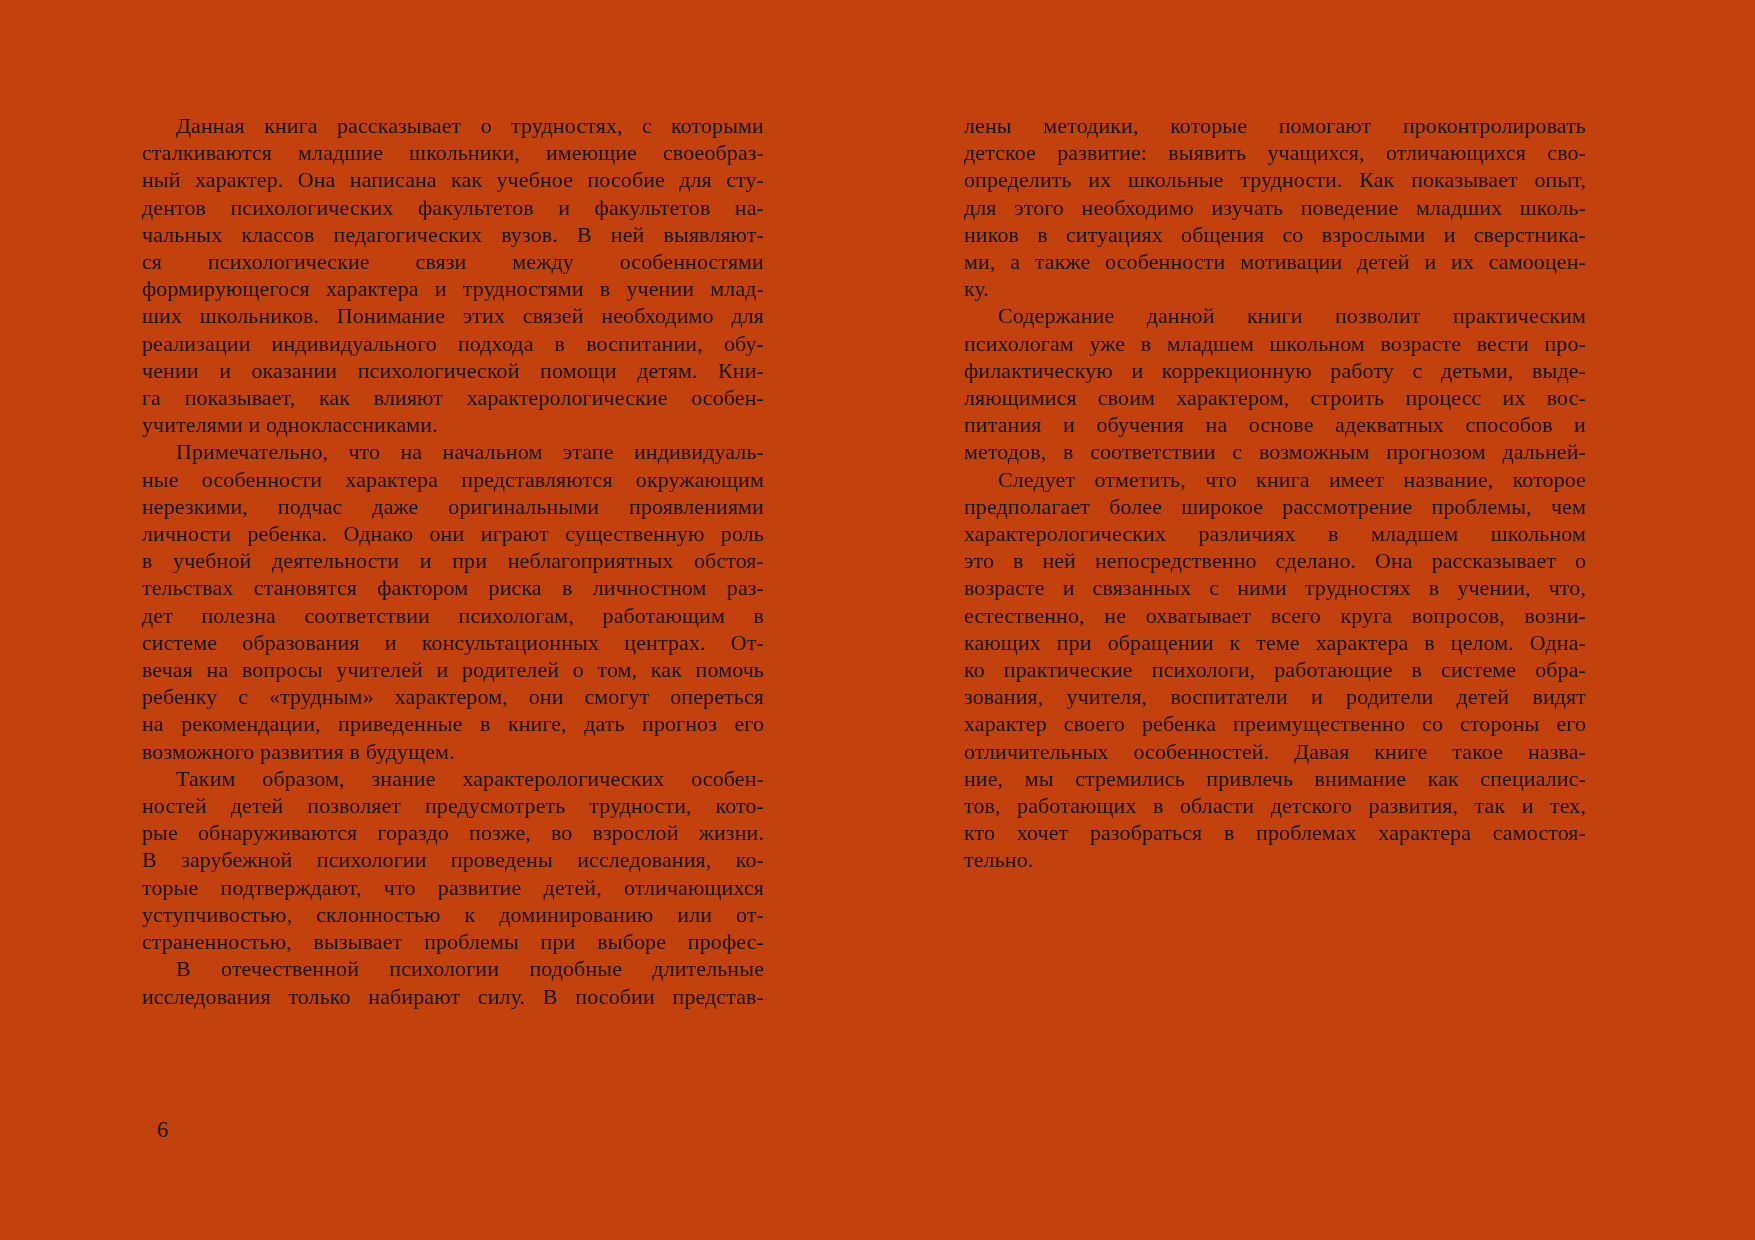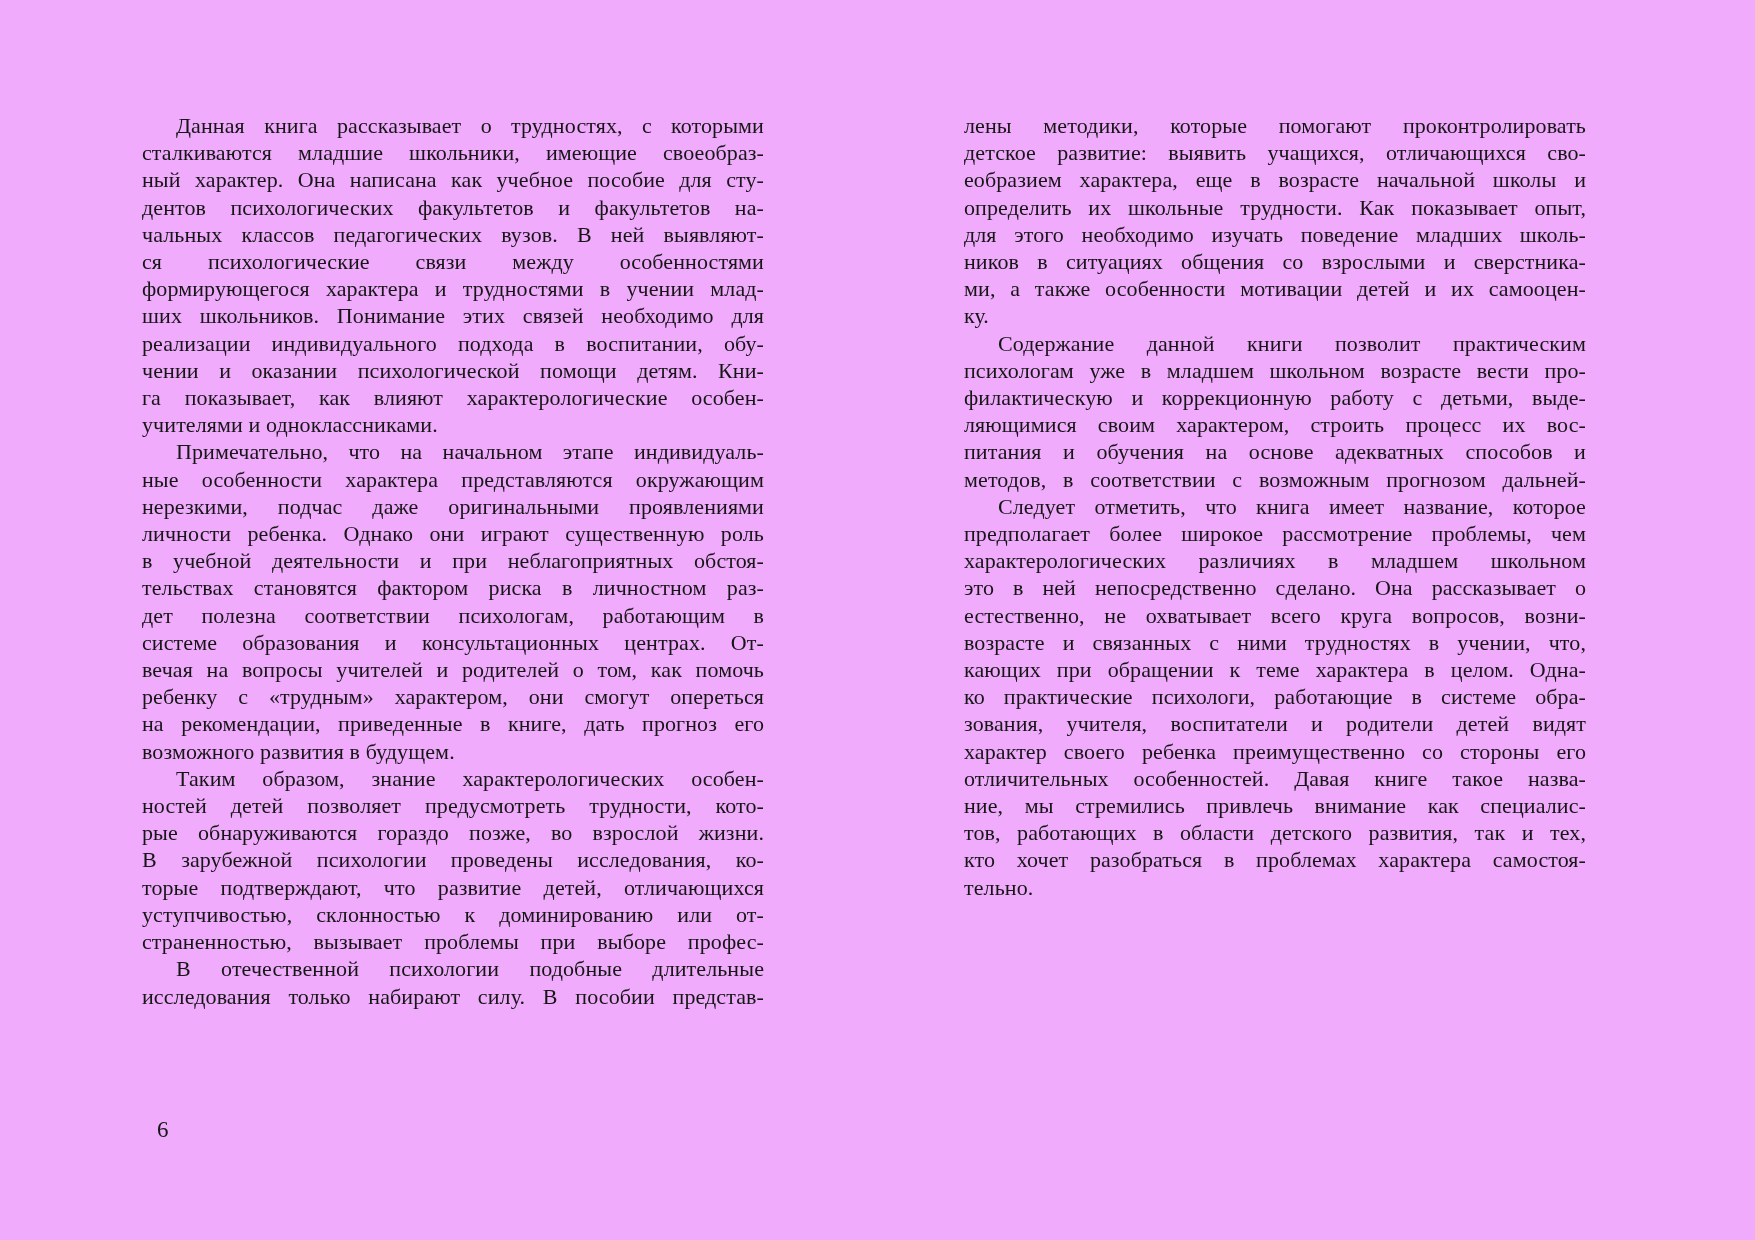--- a/index.html
+++ b/index.html
@@ -4,21 +4,21 @@
 <style>
   html, body {
     margin: 0;
     padding: 0;
     background: #e8e8e8;
   }
   .page {
     position: relative;
     width: 1755px;
     height: 1240px;
-    background: #f0abfc;
+    background: #c2410c;
     font-family: "Liberation Serif", "DejaVu Serif", serif;
     color: #161616;
     overflow: hidden;
   }
   .column {
     position: absolute;
     top: 112px;
     width: 622px;
     font-size: 22px;
     line-height: 27.2px;
@@ -90,42 +90,41 @@
       </div>
       <div class="para indent">
         <div class="line">В отечественной психологии подобные длительные</div>
         <div class="line">исследования только набирают силу. В пособии представ-</div>
       </div>
     </div>
   <div class="column right">
       <div class="para">
         <div class="line">лены методики, которые помогают проконтролировать</div>
         <div class="line">детское развитие: выявить учащихся, отличающихся сво-</div>
-        <div class="line">еобразием характера, еще в возрасте начальной школы и</div>
         <div class="line">определить их школьные трудности. Как показывает опыт,</div>
         <div class="line">для этого необходимо изучать поведение младших школь-</div>
         <div class="line">ников в ситуациях общения со взрослыми и сверстника-</div>
         <div class="line">ми, а также особенности мотивации детей и их самооцен-</div>
         <div class="line endline">ку.</div>
       </div>
       <div class="para indent">
         <div class="line">Содержание данной книги позволит практическим</div>
         <div class="line">психологам уже в младшем школьном возрасте вести про-</div>
         <div class="line">филактическую и коррекционную работу с детьми, выде-</div>
         <div class="line">ляющимися своим характером, строить процесс их вос-</div>
         <div class="line">питания и обучения на основе адекватных способов и</div>
         <div class="line">методов, в соответствии с возможным прогнозом дальней-</div>
       </div>
       <div class="para indent">
         <div class="line">Следует отметить, что книга имеет название, которое</div>
         <div class="line">предполагает более широкое рассмотрение проблемы, чем</div>
         <div class="line">характерологических различиях в младшем школьном</div>
         <div class="line">это в ней непосредственно сделано. Она рассказывает о</div>
+        <div class="line">возрасте и связанных с ними трудностях в учении, что,</div>
         <div class="line">естественно, не охватывает всего круга вопросов, возни-</div>
-        <div class="line">возрасте и связанных с ними трудностях в учении, что,</div>
         <div class="line">кающих при обращении к теме характера в целом. Одна-</div>
         <div class="line">ко практические психологи, работающие в системе обра-</div>
         <div class="line">зования, учителя, воспитатели и родители детей видят</div>
         <div class="line">характер своего ребенка преимущественно со стороны его</div>
         <div class="line">отличительных особенностей. Давая книге такое назва-</div>
         <div class="line">ние, мы стремились привлечь внимание как специалис-</div>
         <div class="line">тов, работающих в области детского развития, так и тех,</div>
         <div class="line">кто хочет разобраться в проблемах характера самостоя-</div>
         <div class="line endline">тельно.</div>
       </div>

